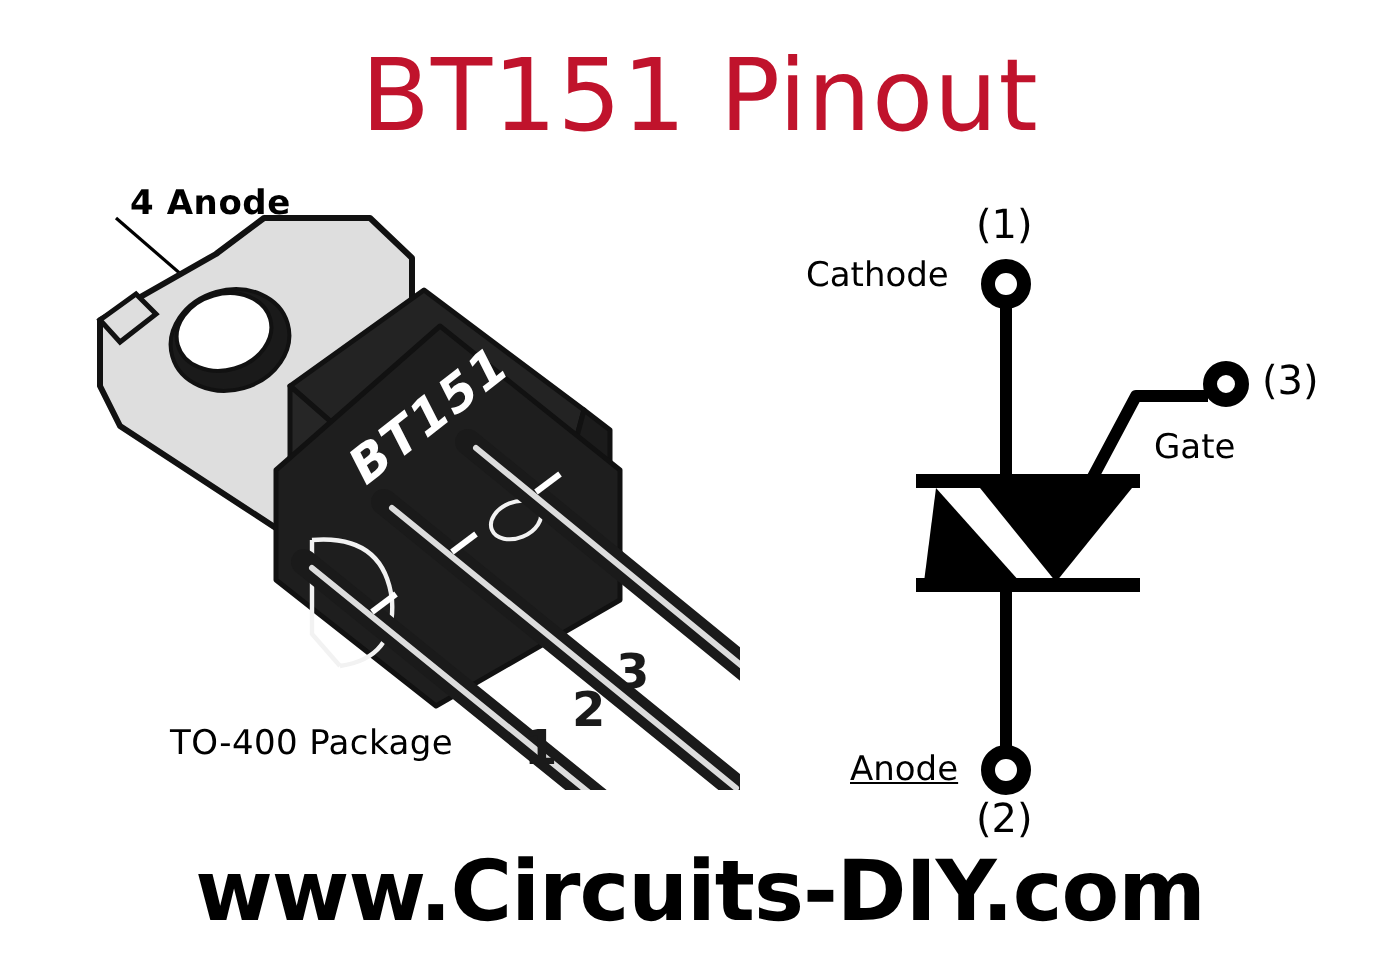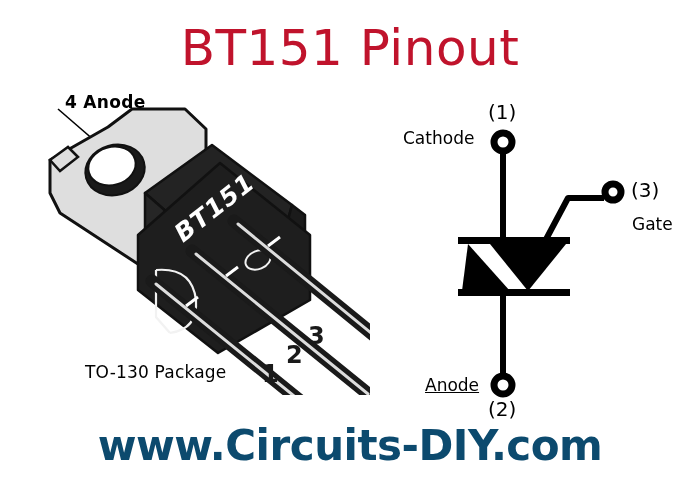--- a/index.html
+++ b/index.html
@@ -95,35 +95,35 @@
   .sym-lbl {
     position: absolute;
     font-family: "DejaVu Sans", sans-serif;
     color: #000000;
     font-size: 17px;
     white-space: nowrap;
   }
   #cathode-label { left: 403px; top: 128px; text-align: right; }
   #cathode-pin-label { left: 488px; top: 100px; font-size: 20px; font-weight: 400; }
   #gate-pin-label { left: 631px; top: 178px; font-size: 20px; font-weight: 400; }
-  #gate-label { left: 632px; top: 214px; }
+  #gate-label { left: 577px; top: 214px; }
   #anode-label { left: 425px; top: 375px; text-decoration: underline; }
   #anode-pin-label { left: 488px; top: 397px; font-size: 20px; font-weight: 400; }
 
   
   #watermark {
     position: absolute;
     left: 0;
     top: 421px;
     width: 700px;
     text-align: center;
     font-family: "DejaVu Sans", sans-serif;
     font-size: 42px;
     font-weight: 700;
-    color: #0c4a6e;
+    color: #000000;
     letter-spacing: -0.5px;
     white-space: nowrap;
   }
 </style>
 </head>
 <body>
 
 <div id="canvas">
 
   <div id="title">BT151 Pinout</div>
@@ -178,21 +178,21 @@
         <g>
           <path d="M 214,136 L 388,278" stroke="#1a1a1a" stroke-width="13" stroke-linecap="round"></path>
           <path d="M 218,139 L 384,275" stroke="#ffffff" stroke-width="3" stroke-linecap="round" opacity="0.85"></path>
           <path d="M 248,161 L 260,152" stroke="#ffffff" stroke-width="3"></path>
         </g>
       </g>
     </svg>
   </div>
 
   <div class="lbl" id="anode-tab-label">4 Anode</div>
-  <div class="lbl" id="package-type-label">TO-130 Package</div>
+  <div class="lbl" id="package-type-label">TO-400 Package</div>
 
   <div class="pin-num" id="pin-num-1">1</div>
   <div class="pin-num" id="pin-num-2">2</div>
   <div class="pin-num" id="pin-num-3">3</div>
 
   <div id="symbol-figure">
     <svg id="symbol-svg" width="290" height="325" viewBox="0 0 290 325">
 
       <line x1="113" y1="47" x2="113" y2="148" stroke="#000000" stroke-width="6"></line>
 

